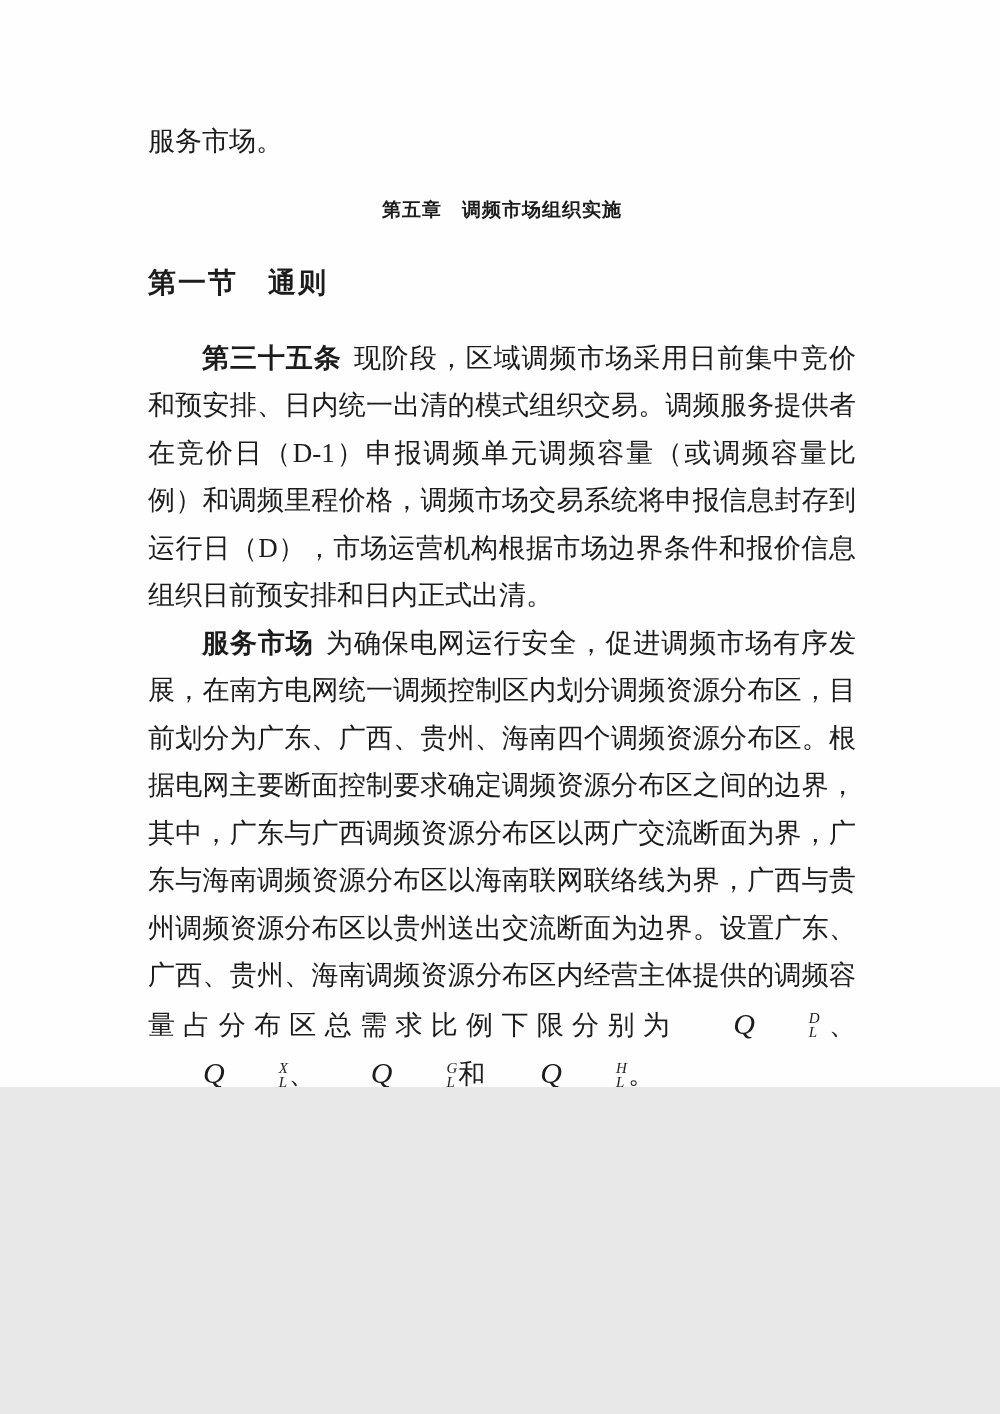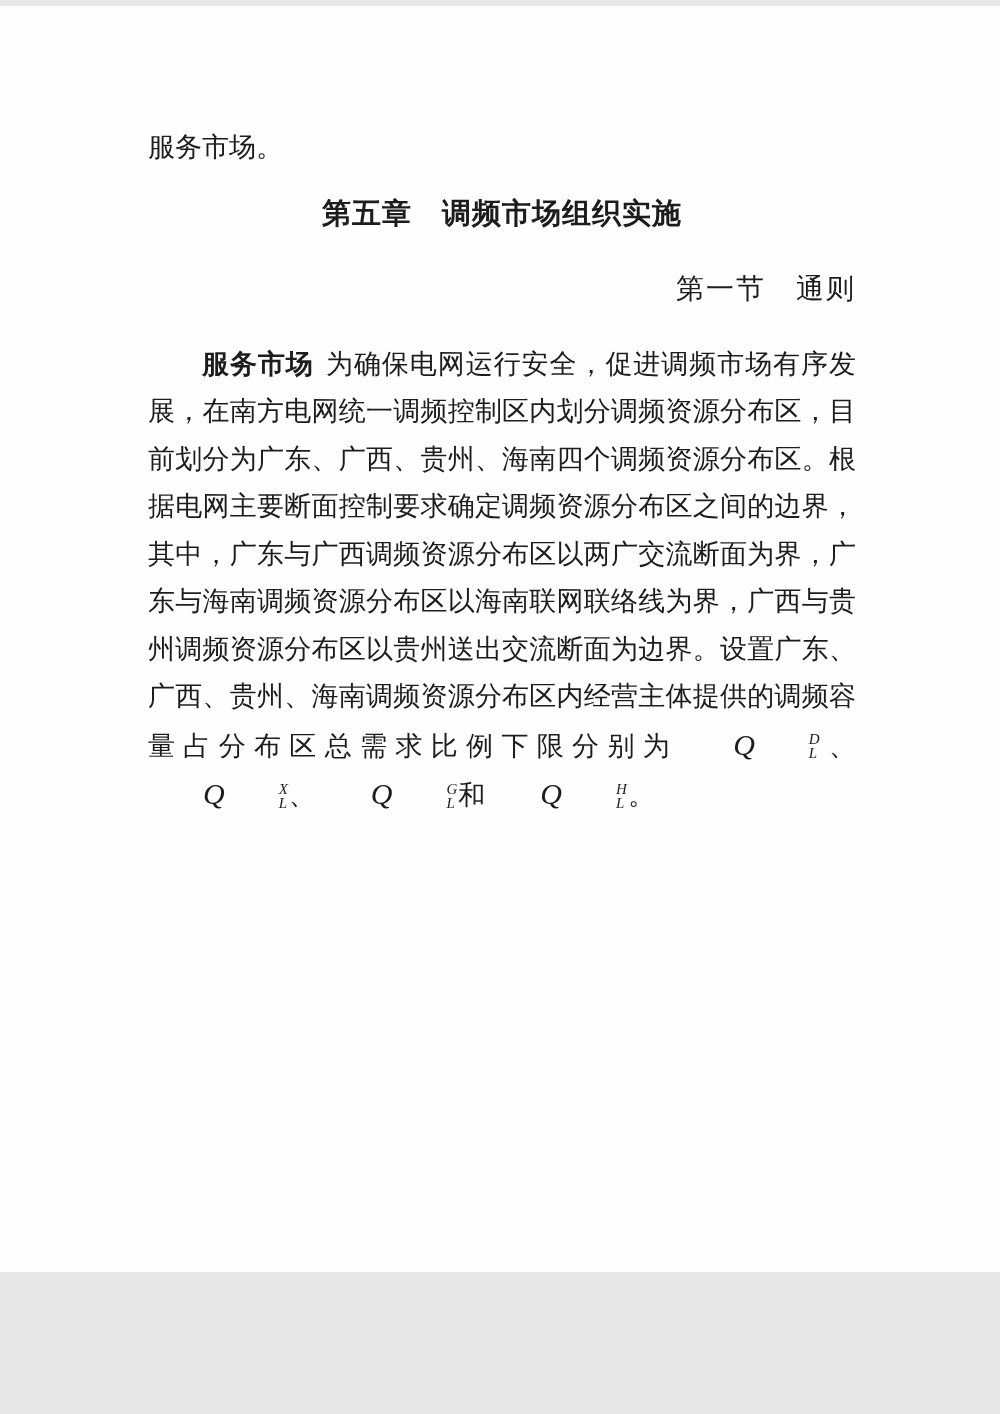--- a/index.html
+++ b/index.html
@@ -3,55 +3,55 @@
 <meta charset="utf-8">
 <style>
   html, body {
     margin: 0;
     padding: 0;
     background: #e8e8e8;
   }
   .page {
     position: relative;
     width: 1000px;
-    height: 1266px;
-    margin: 6px auto;
+    height: 1087px;
+    margin: 0 auto;
     background: #fefefe;
     color: #1c1c1c;
     font-family: "Liberation Serif", "DejaVu Serif", serif;
     overflow: hidden;
   }
   .content {
     position: absolute;
     left: 148px;
     top: 118px;
     width: 708px;
     font-size: 27px;
     line-height: 47.5px;
     text-align: justify;
   }
   .cont-line {
     margin: 0;
     text-indent: 0;
   }
   .chapter-heading {
     margin: 20px 0 26px 0;
-    font-family: Liberation Mono, monospace;
-    font-size: 29px;
+    font-family: Liberation Serif, serif;
+    font-size: 19px;
     font-weight: 700;
     text-align: center;
     line-height: 47.5px;
     letter-spacing: 1px;
   }
   .section-heading {
     margin: 0 0 28px 0;
     font-family: "Liberation Sans", "DejaVu Sans", sans-serif;
     font-size: 28px;
-    font-weight: 400;
-    text-align: right;
+    font-weight: 700;
+    text-align: left;
     line-height: 47.5px;
     letter-spacing: 2px;
   }
   .article {
     margin: 0;
     text-indent: 2em;
   }
   .article-label {
     font-weight: 700;
     margin-right: 0.45em;
@@ -95,20 +95,23 @@
 
 <div class="page">
   <div class="content">
 
     <p class="cont-line">服务市场。</p>
 
     <h1 class="chapter-heading">第五章　调频市场组织实施</h1>
 
     <h2 class="section-heading">第一节　通则</h2>
 
+    <p class="article">
+      <span class="article-label">第三十五条</span><span>现阶段，区域调频市场采用日前集中竞价和预安排、日内统一出清的模式组织交易。调频服务提供者在竞价日（D-1）申报调频单元调频容量（或调频容量比例）和调频里程价格，调频市场交易系统将申报信息封存到运行日（D），市场运营机构根据市场边界条件和报价信息组织日前预安排和日内正式出清。</span>
+    </p>
 
     <p class="article">
       <span class="article-label">服务市场</span><span>为确保电网运行安全，促进调频市场有序发展，在南方电网统一调频控制区内划分调频资源分布区，目前划分为广东、广西、贵州、海南四个调频资源分布区。根据电网主要断面控制要求确定调频资源分布区之间的边界，其中，广东与广西调频资源分布区以两广交流断面为界，广东与海南调频资源分布区以海南联网联络线为界，广西与贵州调频资源分布区以贵州送出交流断面为边界。设置广东、广西、贵州、海南调频资源分布区内经营主体提供的调频容量占分布区总需求比例下限分别为</span><span class="qterm">
           <span class="qbase">Q</span>
           <span class="qscripts">
             <span>D</span>
             <span>L</span>
           </span>
         </span><span class="qsep">、</span><span class="qterm">
           <span class="qbase">Q</span>

